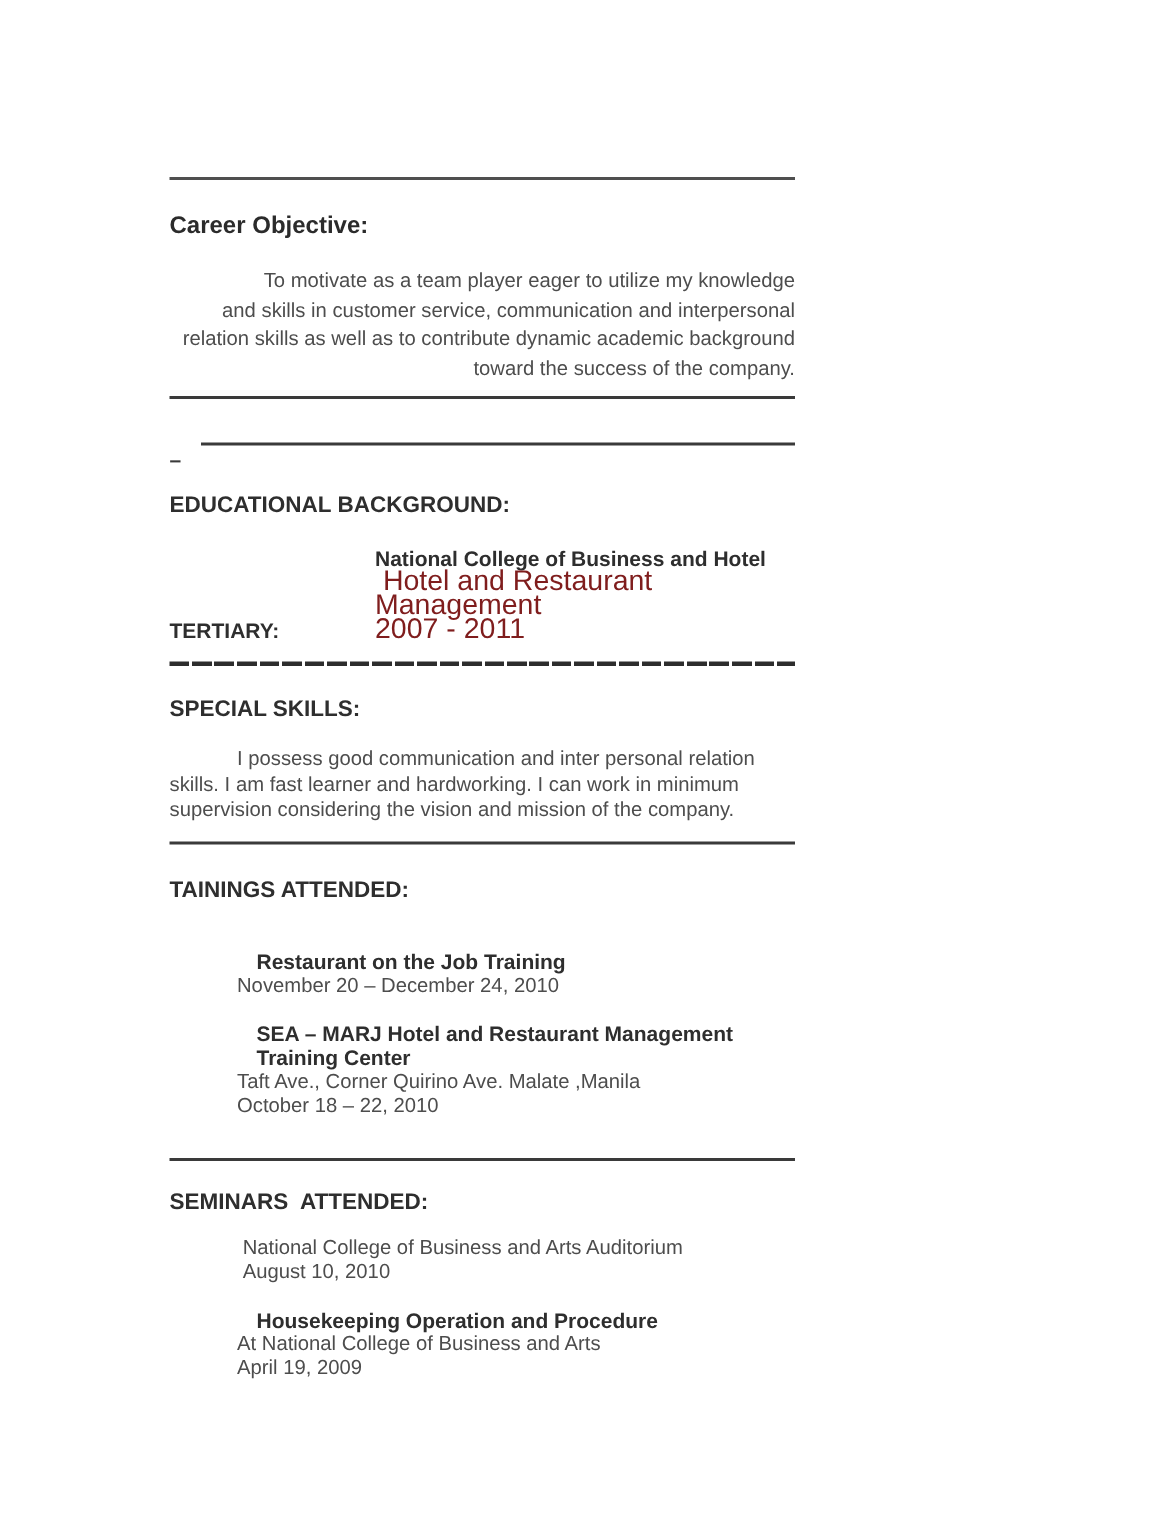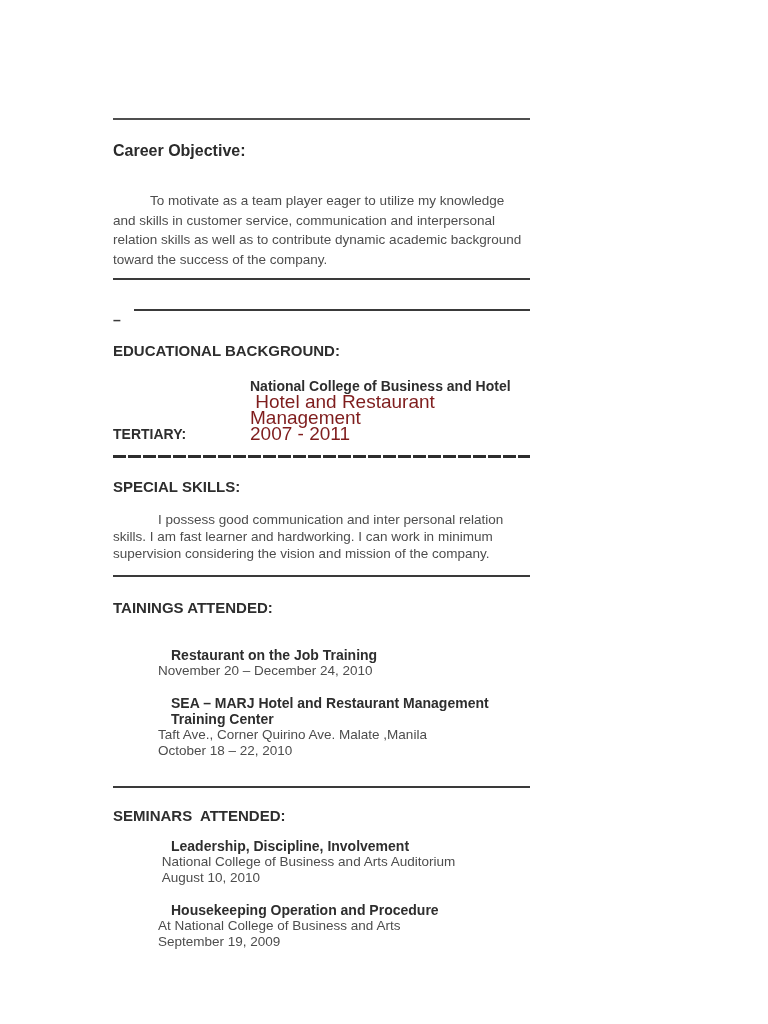--- a/index.html
+++ b/index.html
@@ -41,23 +41,24 @@
     font-weight: bold;
     color: #2e2e2e;
     white-space: pre-wrap;
   }
   .body-par {
     font-size: 13.5px;
     color: #4d4d4d;
     text-align: left;
   }
   .objective-par {
-    margin-top: 31px;
+    margin-top: 17px;
     line-height: 19.5px;
     text-indent: 37px;
+    text-align: right;
   }
   .skills-par {
     margin-top: 16px;
     line-height: 17px;
     text-indent: 45px;
   }
   .rule-after-objective { margin-top: 9px; }
   .rule-second { margin-top: 29px; }
   .stray-dash {
     margin-top: 1px;
@@ -166,24 +167,23 @@
       <div class="entry-line">October 18 – 22, 2010</div>
     </div>
   </div>
 
   <hr class="rule rule-after-trainings">
 
   <div class="section-heading seminars-heading">SEMINARS  ATTENDED:</div>
 
   <div class="items-block seminars-block">
     <div class="entry">
-      <div class="entry-title">Leadership, Discipline, Involvement</div>
       <div class="entry-line"> National College of Business and Arts Auditorium</div>
       <div class="entry-line"> August 10, 2010</div>
     </div>
     <div class="entry">
       <div class="entry-title">Housekeeping Operation and Procedure</div>
       <div class="entry-line">At National College of Business and Arts</div>
-      <div class="entry-line">September 19, 2009</div>
+      <div class="entry-line">April 19, 2009</div>
     </div>
   </div>
 
 </div>
 
 </body></html>

